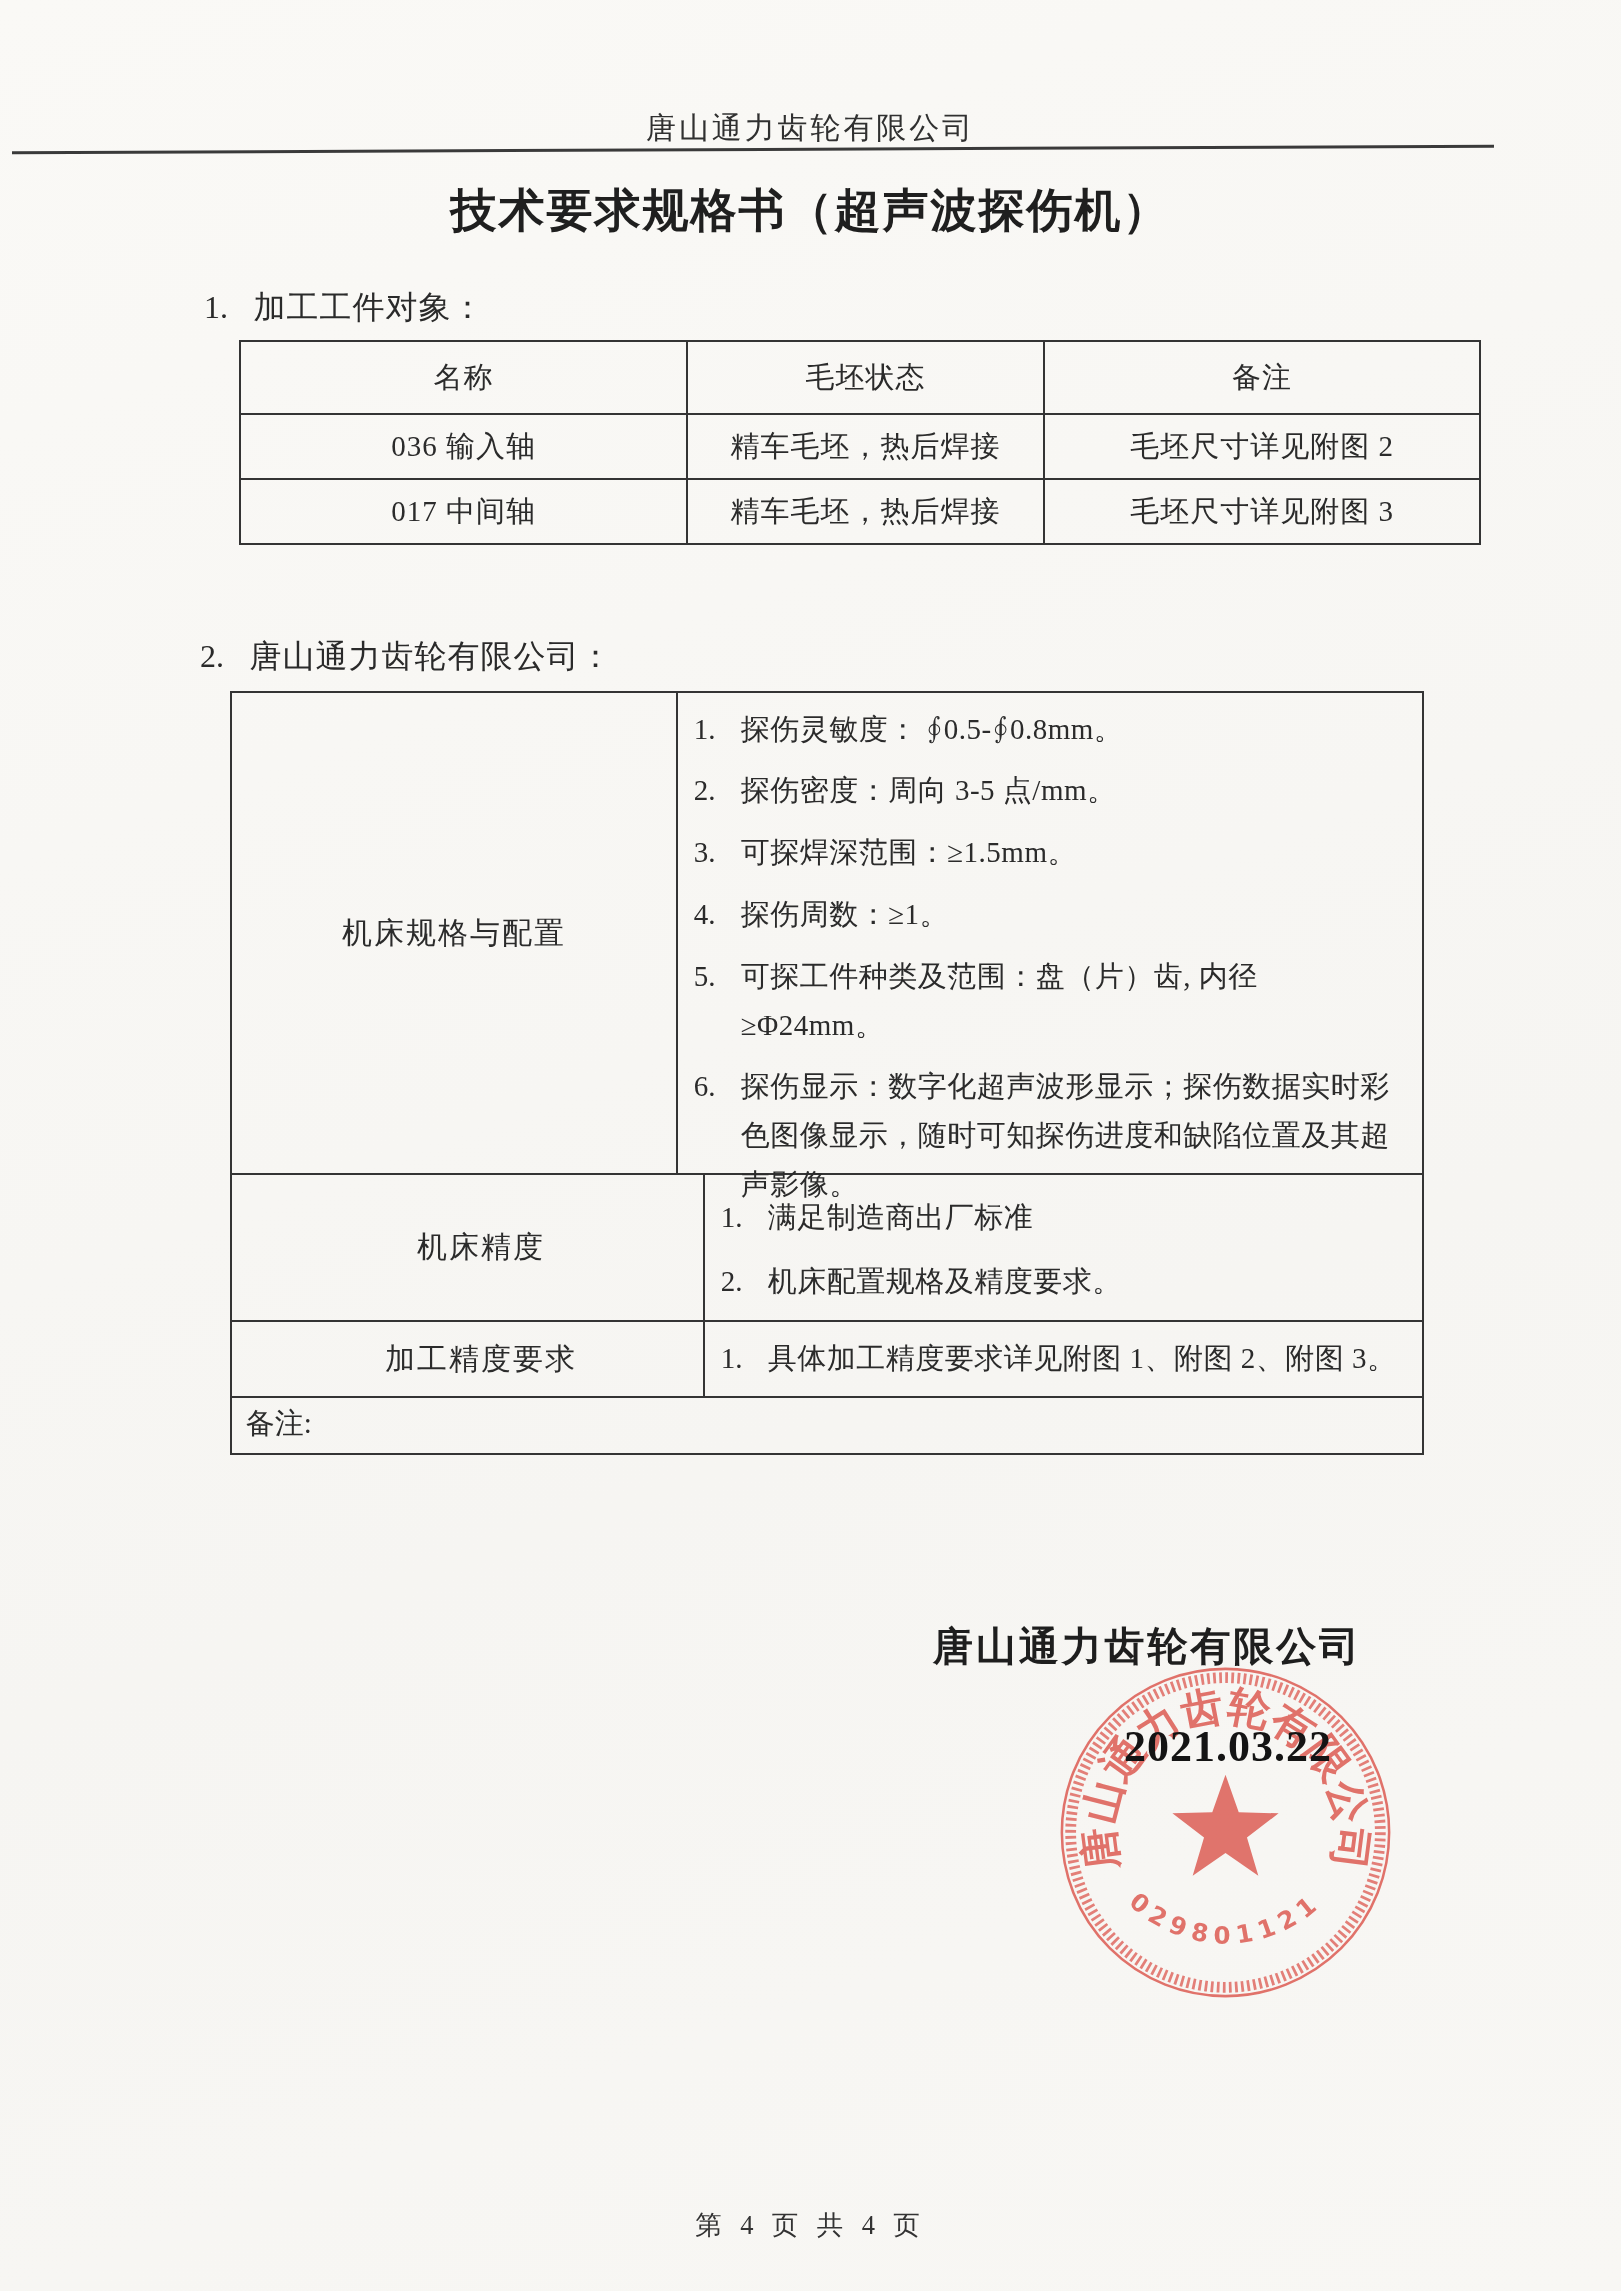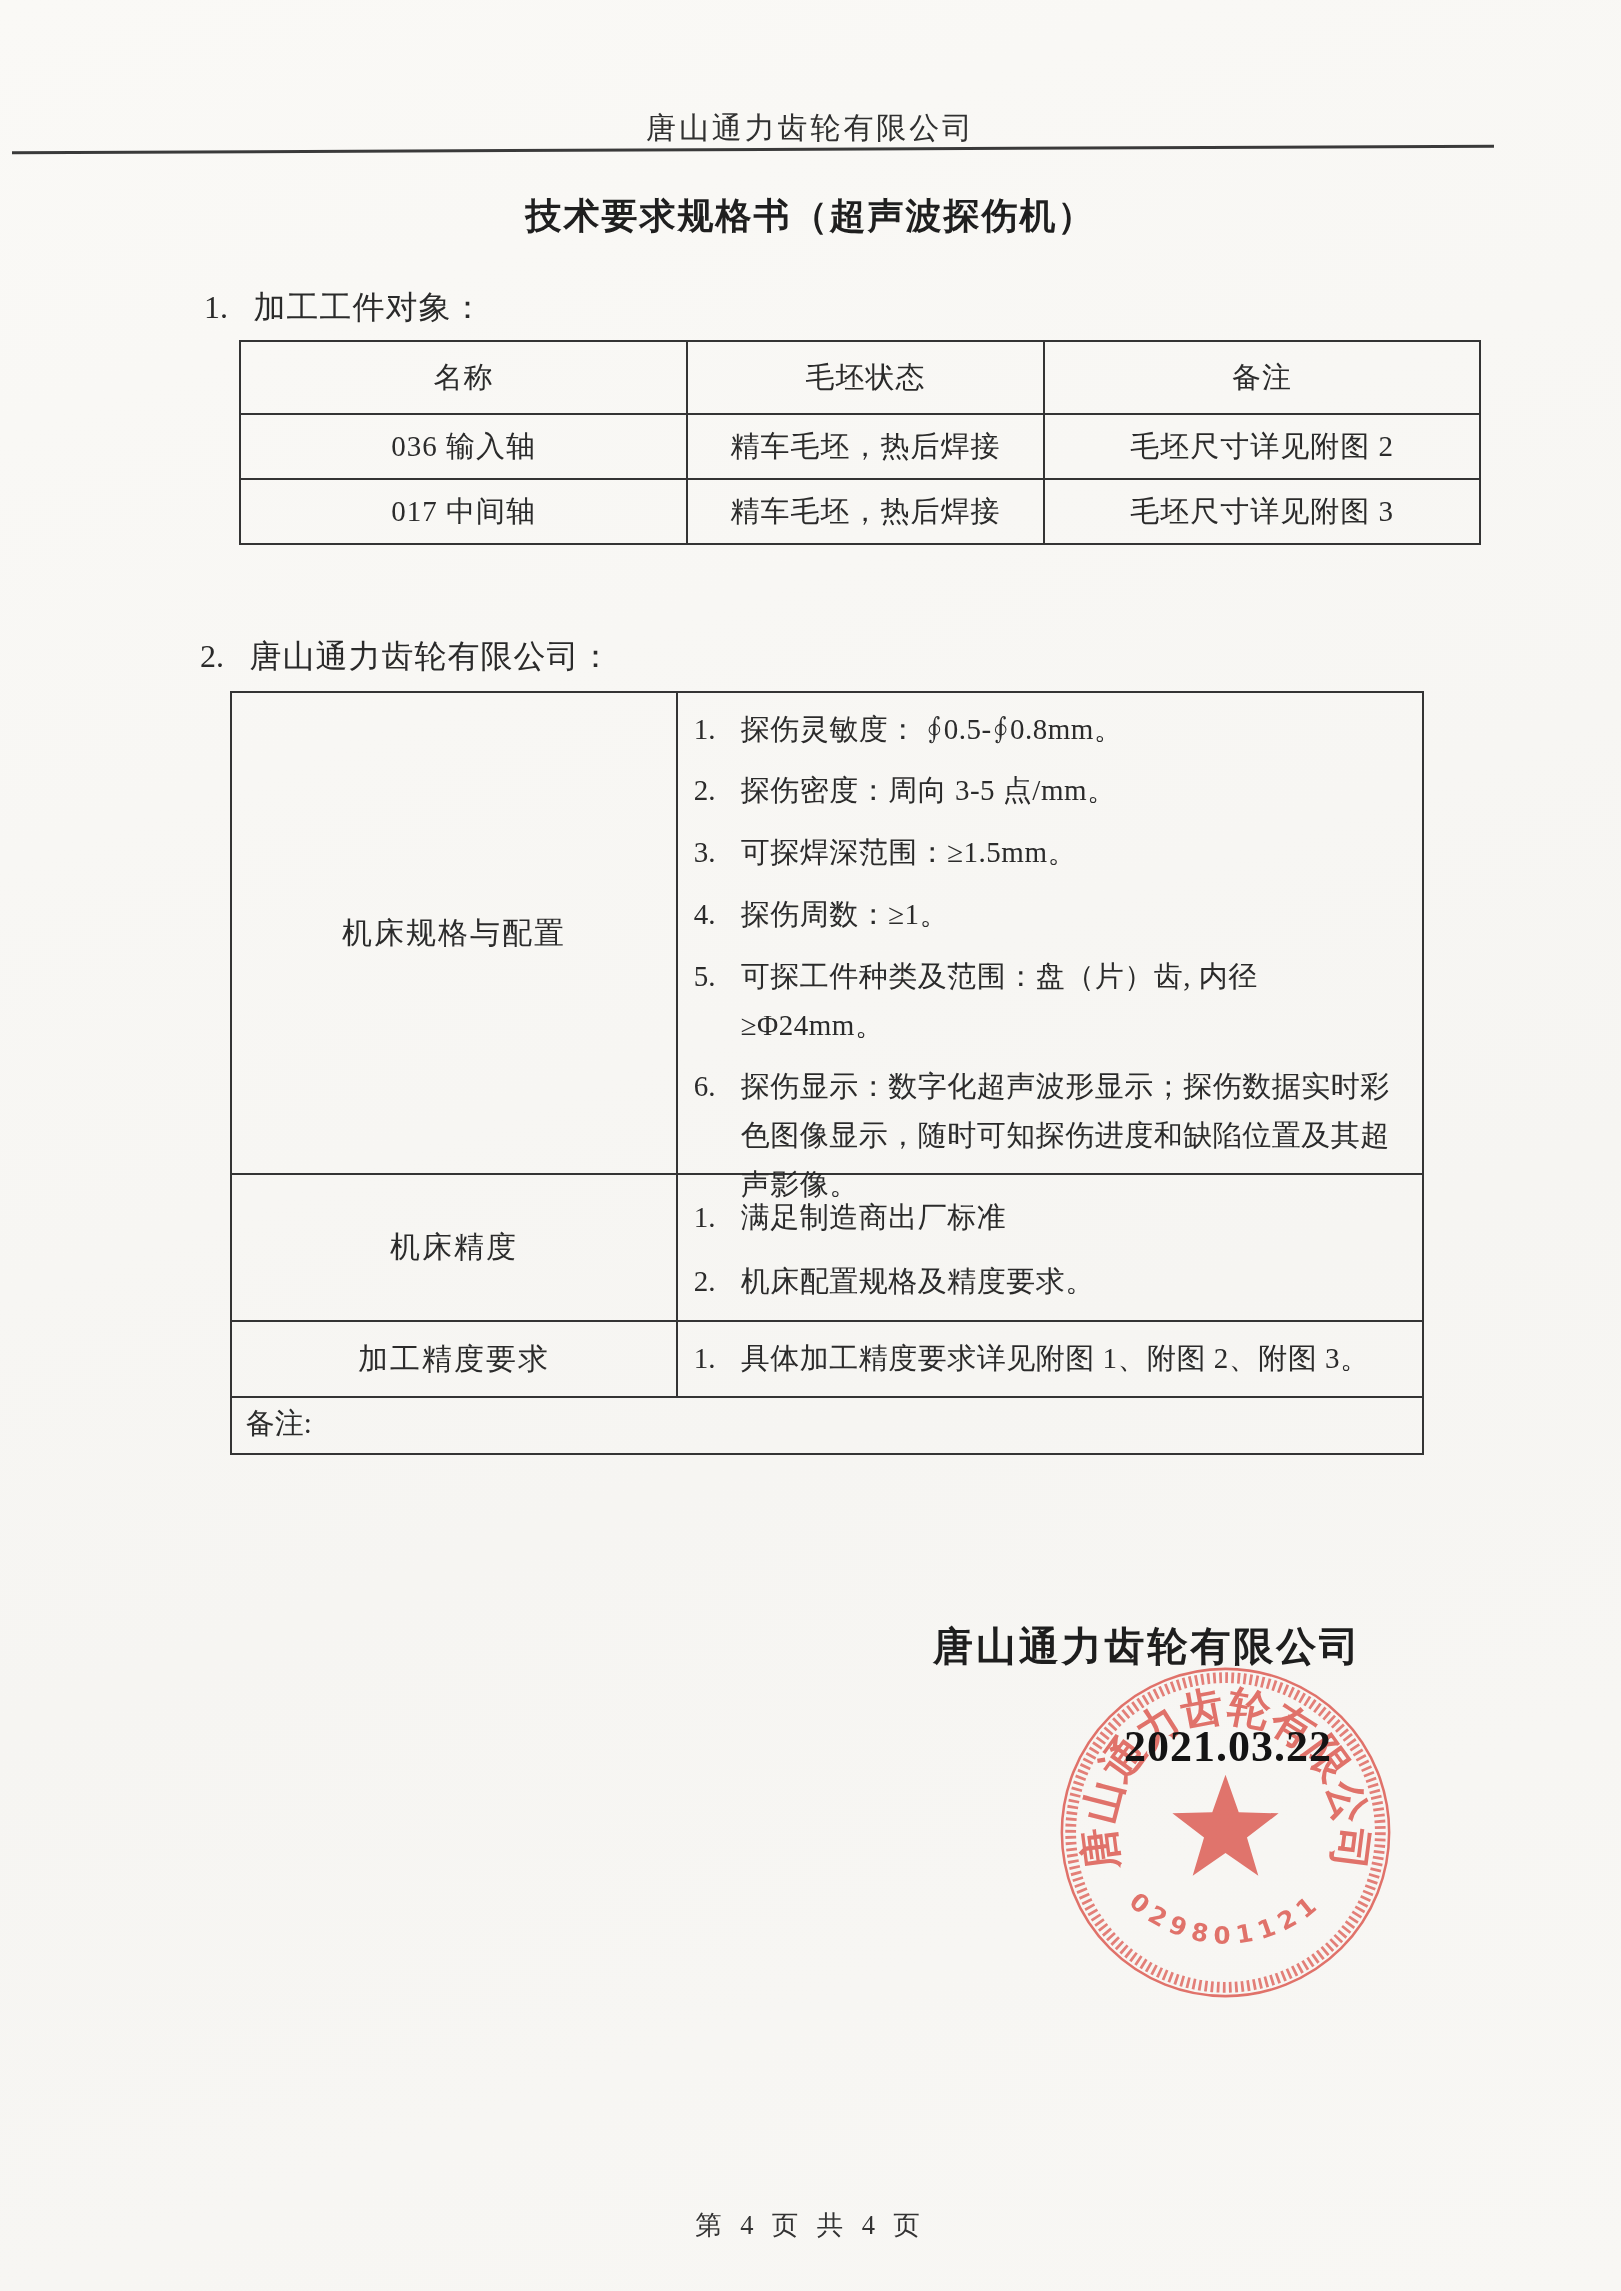--- a/index.html
+++ b/index.html
@@ -19,22 +19,22 @@
     position:absolute; top:108px; left:0; width:100%;
     text-align:center; font-size:30px; letter-spacing:2.9px; color:#303030;
   }
   .header-rule {
     position:absolute; top:148px; left:11.8px; width:1482px; height:2.9px;
     background:#3a3a3a; transform:rotate(-0.25deg);
   }
 
   
   .doc-title {
-    position:absolute; top:192px; left:0; width:100%;
-    text-align:center; font-size:36px; font-weight:bold; letter-spacing:2px; color:#1f1f1f;
+    position:absolute; top:180px; left:0; width:100%;
+    text-align:center; font-size:46px; font-weight:bold; letter-spacing:2px; color:#1f1f1f;
   }
 
   
   .sec-heading { position:absolute; font-size:32px; color:#2a2a2a; white-space:nowrap; }
   .sec-1 { top:286px; left:204px; }
   .sec-2 { top:635px; left:200px; }
   .sec-no { display:inline-block; }
   .sec-label { display:inline-block; margin-left:25.5px; letter-spacing:1px; }
 
   
@@ -53,21 +53,21 @@
   .wp-table th { height:73px; }
   .wp-table td { height:65px; }
   .col-name { width:447px; } .col-state { width:357px; } .col-note { width:436px; }
 
   
   .spec-table {
     position:absolute; top:691px; left:230px; width:1194px;
     border:2.5px solid #343434;
   }
   .spec-row { display:flex; }
-  .spec-row + .spec-row, .spec-remark { border-top:2px solid #343434; }
+  .spec-row + .spec-row, .spec-remark { border-top:2px solid #343434;padding-left:27px; }
   .row-a { height:480px; }
   .row-b { height:147px; }
   .row-c { height:76px; }
   .spec-label {
     width:446px; flex:0 0 446px;
     border-right:2px solid #343434;
     display:flex; align-items:center; justify-content:center;
     font-size:30px; letter-spacing:2px; color:#2b2b2b;
   }
   .spec-content { flex:1; padding:11.8px 25.5px 0 15.7px; }

